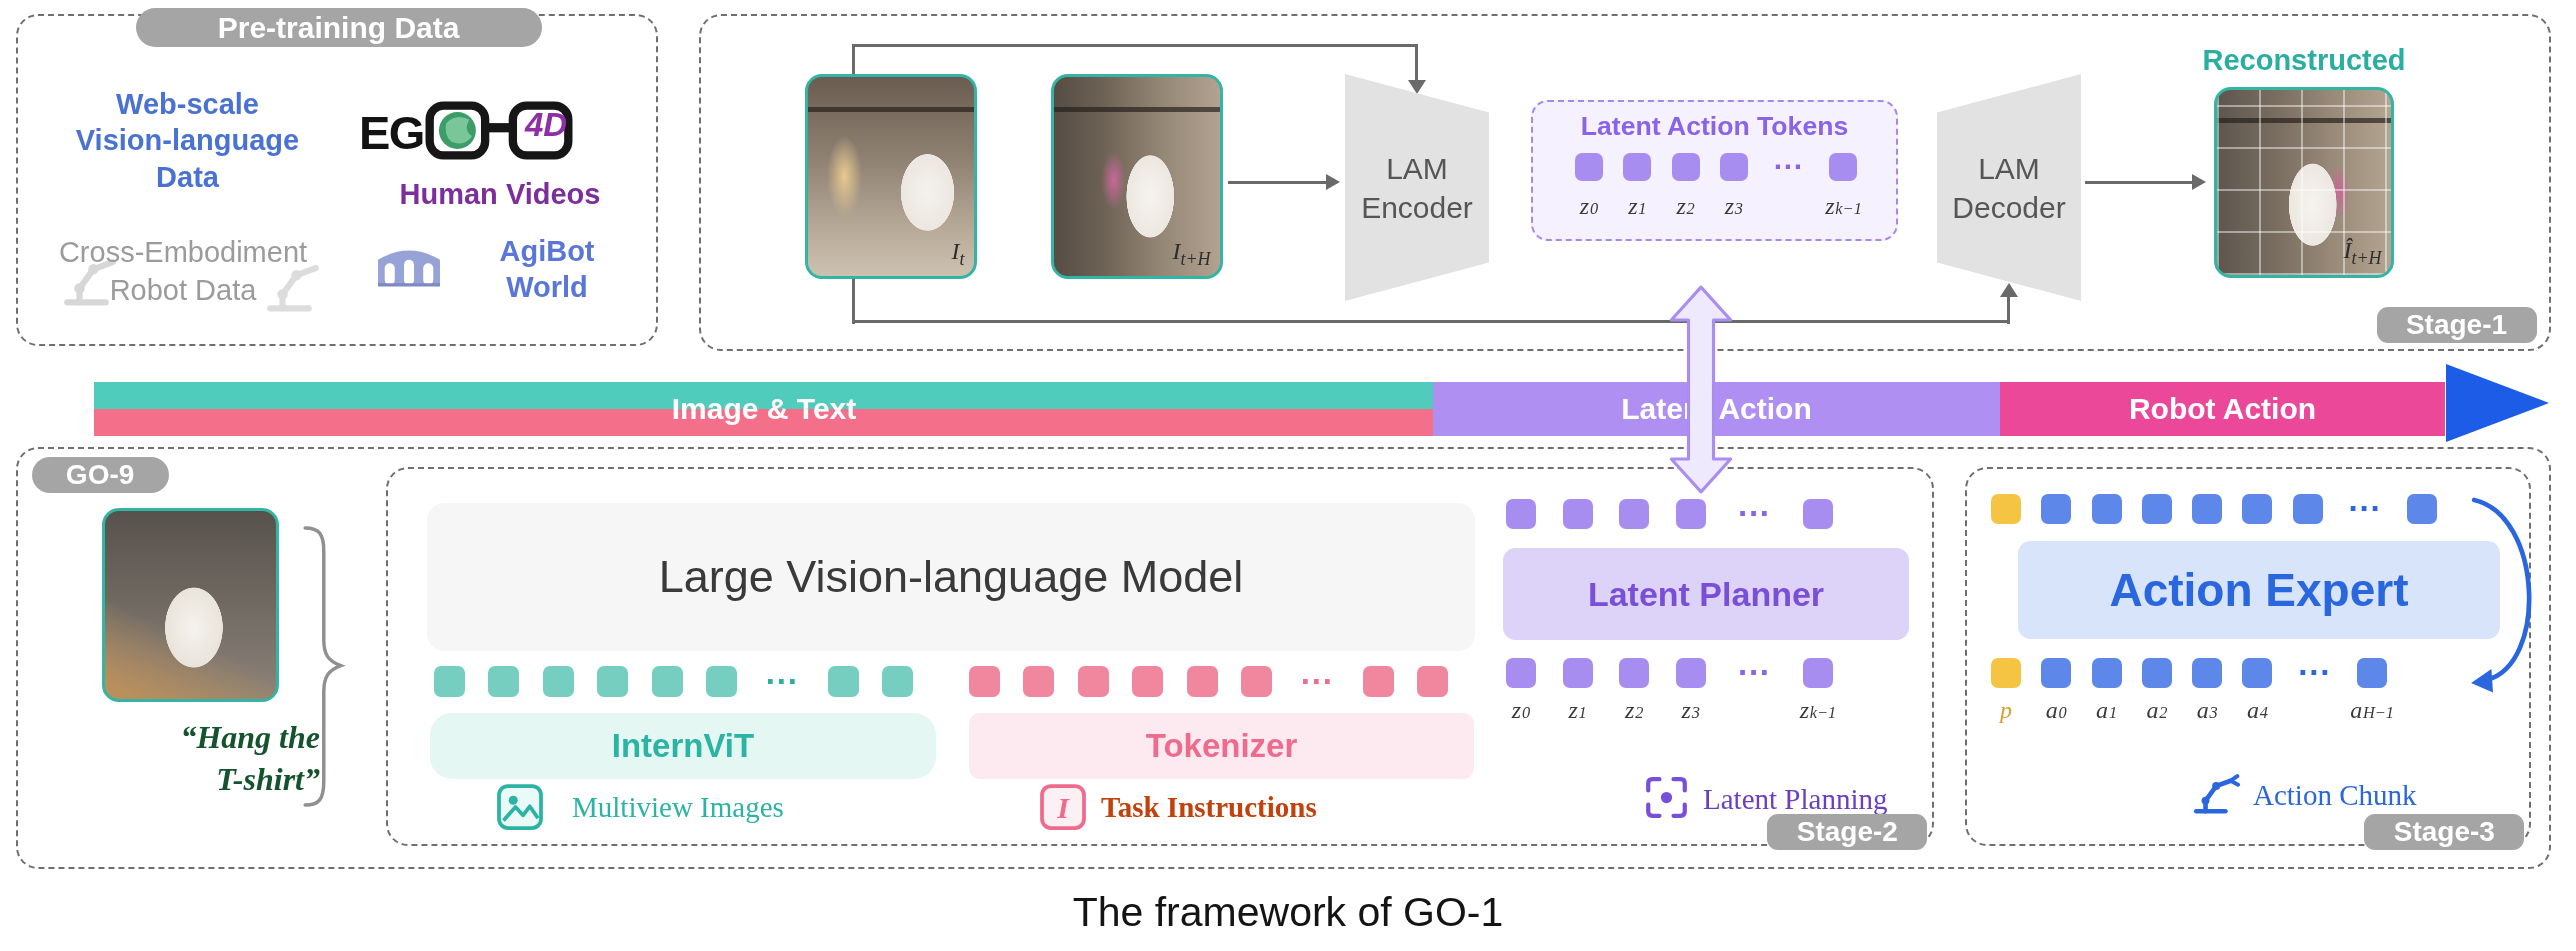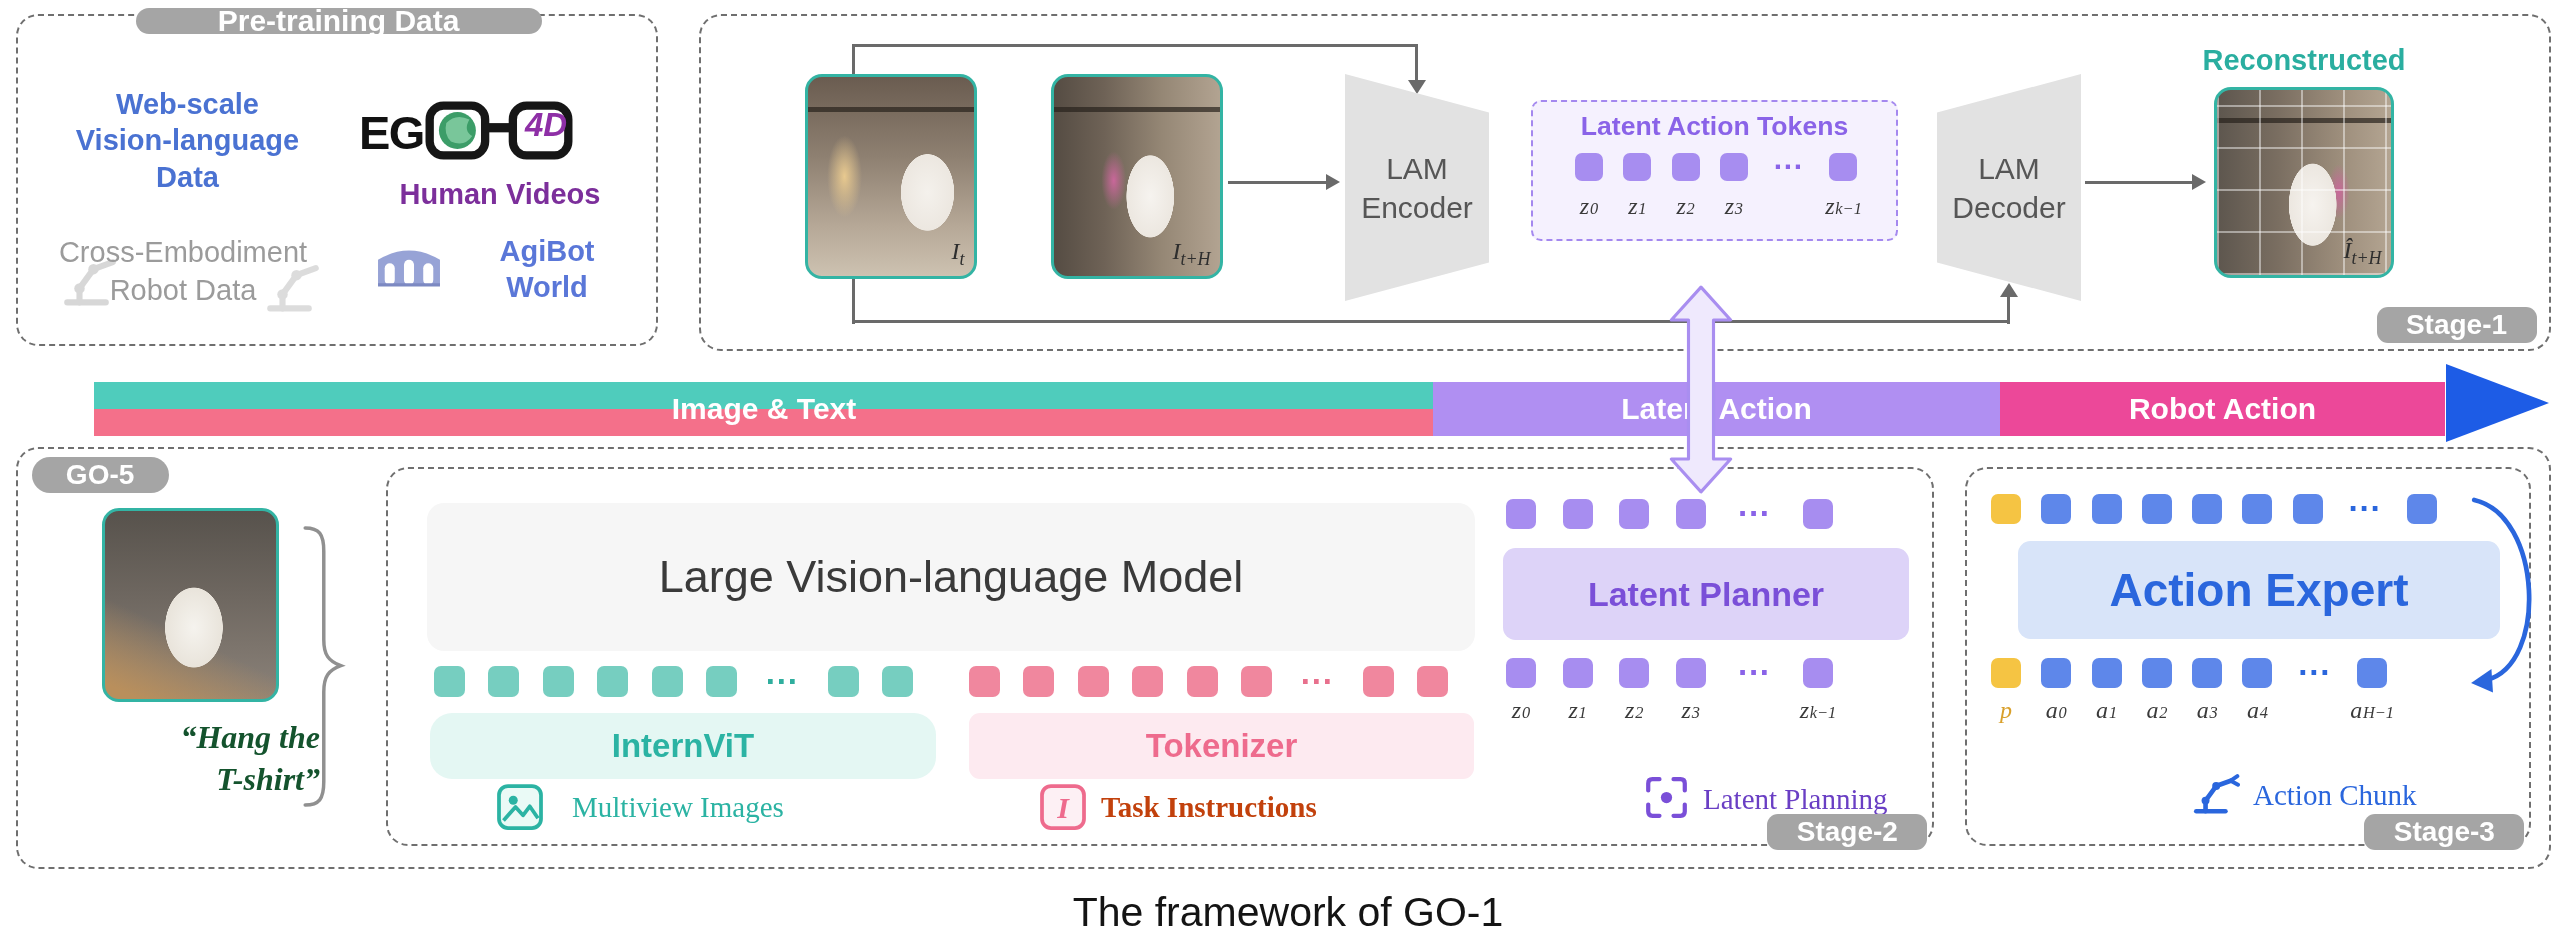--- a/index.html
+++ b/index.html
@@ -3,21 +3,21 @@
 <meta charset="utf-8">
 <style>
   *{margin:0;padding:0;box-sizing:border-box}
   html,body{background:#fff}
   body{width:2576px;height:951px;position:relative;overflow:hidden;
        font-family:"Liberation Sans",sans-serif;color:#333}
   .abs{position:absolute}
 
   
   .dashed-box{position:absolute;border:2.3px dashed #6f6f6f;border-radius:22px;background:transparent}
-  .tokens-box{position:absolute;border:2.3px dashed #a488ef;border-radius:10px;background:#f5f1fe}
+  .tokens-box{position:absolute;border:2.3px dashed #a488ef;border-radius:17px;background:#f5f1fe}
 
   
   .badge{position:absolute;background:#a5a5a5;color:#fff;font-weight:bold;
          display:flex;align-items:center;justify-content:center;z-index:4}
   .capsule{border-radius:31px;font-size:30px}
   .stage-badge{border-radius:11px;font-size:28px;width:160px;height:36px}
 
   
   .photo{position:absolute;border:3.9px solid #33b4a4;border-radius:17px;overflow:hidden}
   .rod::before{content:"";position:absolute;left:0;right:0;top:15%;height:5.5px;background:rgba(40,34,28,.7)}
@@ -95,21 +95,21 @@
   .ego-txt{font-size:47px;font-weight:800;color:#121212;letter-spacing:-1.6px}
   .glasses-wrap{position:relative;display:inline-block;margin-left:1.6px}
   .fourd{position:absolute;right:6.2px;top:6.2px;font:italic 800 33px "Liberation Sans",sans-serif;color:#8e2fa6}
 </style>
 </head>
 <body>
 
 <div id="canvas">
 
   <div class="dashed-box" style="left:15.6px;top:14px;width:642px;height:332px;">
-    <div class="badge capsule" style="left:118px;top:-7.8px;width:406px;height:26px;">Pre-training Data</div>
+    <div class="badge capsule" style="left:118px;top:-7.8px;width:406px;height:39px;">Pre-training Data</div>
   </div>
 
   <div class="abs pre-line" style="left:47px;top:86px;width:281px;text-align:center;font-size:29px;font-weight:600;color:#4a72d2;line-height:1.25;">Web-scale
 Vision-language
 Data</div>
 
   <div class="ego-wrap" style="left:359px;top:100px;">
     <span class="ego-txt">EG</span>
     <span class="glasses-wrap">
       <svg width="148" height="61" viewBox="0 0 160 66">
@@ -230,21 +230,21 @@
   <div class="band-seg" style="left:2000px;top:382px;width:445px;background:#ec4899;">
     <span>Robot Action</span>
   </div>
   <div class="head" style="left:2446px;top:364px;border-top:39px solid transparent;border-bottom:39px solid transparent;border-left:103px solid #1d5ce6;z-index:1;"></div>
 
   <svg class="abs" style="left:1665px;top:284px;z-index:6" width="72" height="211" viewBox="0 0 92 270">
     <path d="M46,4 L84,46 L62,46 L62,224 L84,224 L46,266 L8,224 L30,224 L30,46 L8,46 Z" fill="#efe9fd" stroke="#a98ef0" stroke-width="4" stroke-linejoin="round"></path>
   </svg>
 
   <div class="dashed-box" style="left:15.6px;top:447px;width:2535px;height:422px;">
-    <div class="badge capsule" style="left:14px;top:7.8px;width:137px;height:36px;font-size:28px;">GO-5</div>
+    <div class="badge capsule" style="left:14px;top:7.8px;width:137px;height:36px;font-size:28px;">GO-9</div>
   </div>
 
   <div class="photo photo-in" style="left:102px;top:508px;width:177px;height:194px;"></div>
   <div class="abs pre-line" style="left:62px;top:717px;width:258px;text-align:right;font:italic bold 32px 'Liberation Serif',serif;color:#14532d;line-height:1.3;">“Hang the
 T-shirt”</div>
   <svg class="abs" style="left:299px;top:522px;" width="48" height="289" viewBox="0 0 62 370">
     <path d="M8,6 C26,6 32,14 32,36 L32,150 C32,170 38,178 54,184 C38,190 32,198 32,218 L32,334 C32,356 26,364 8,364" fill="none" stroke="#909090" stroke-width="4.5" stroke-linecap="round"></path>
   </svg>
 
   <div class="dashed-box" style="left:386px;top:467px;width:1548px;height:379px;">

